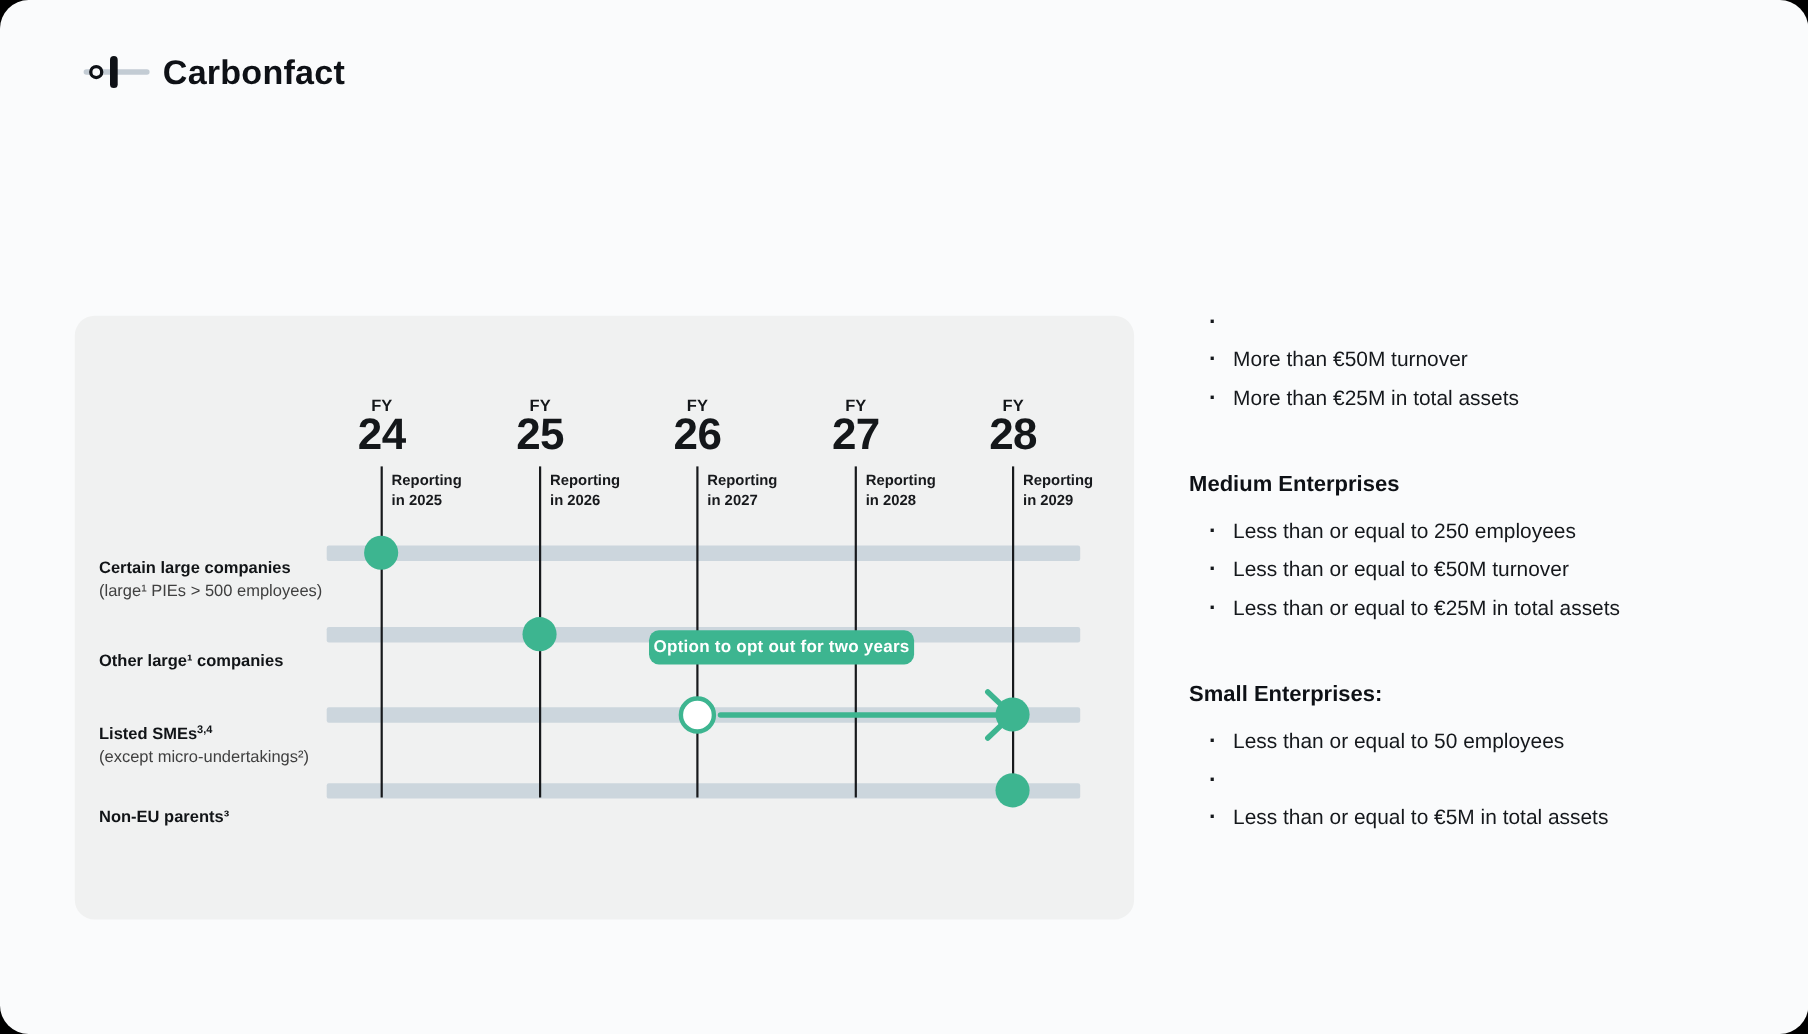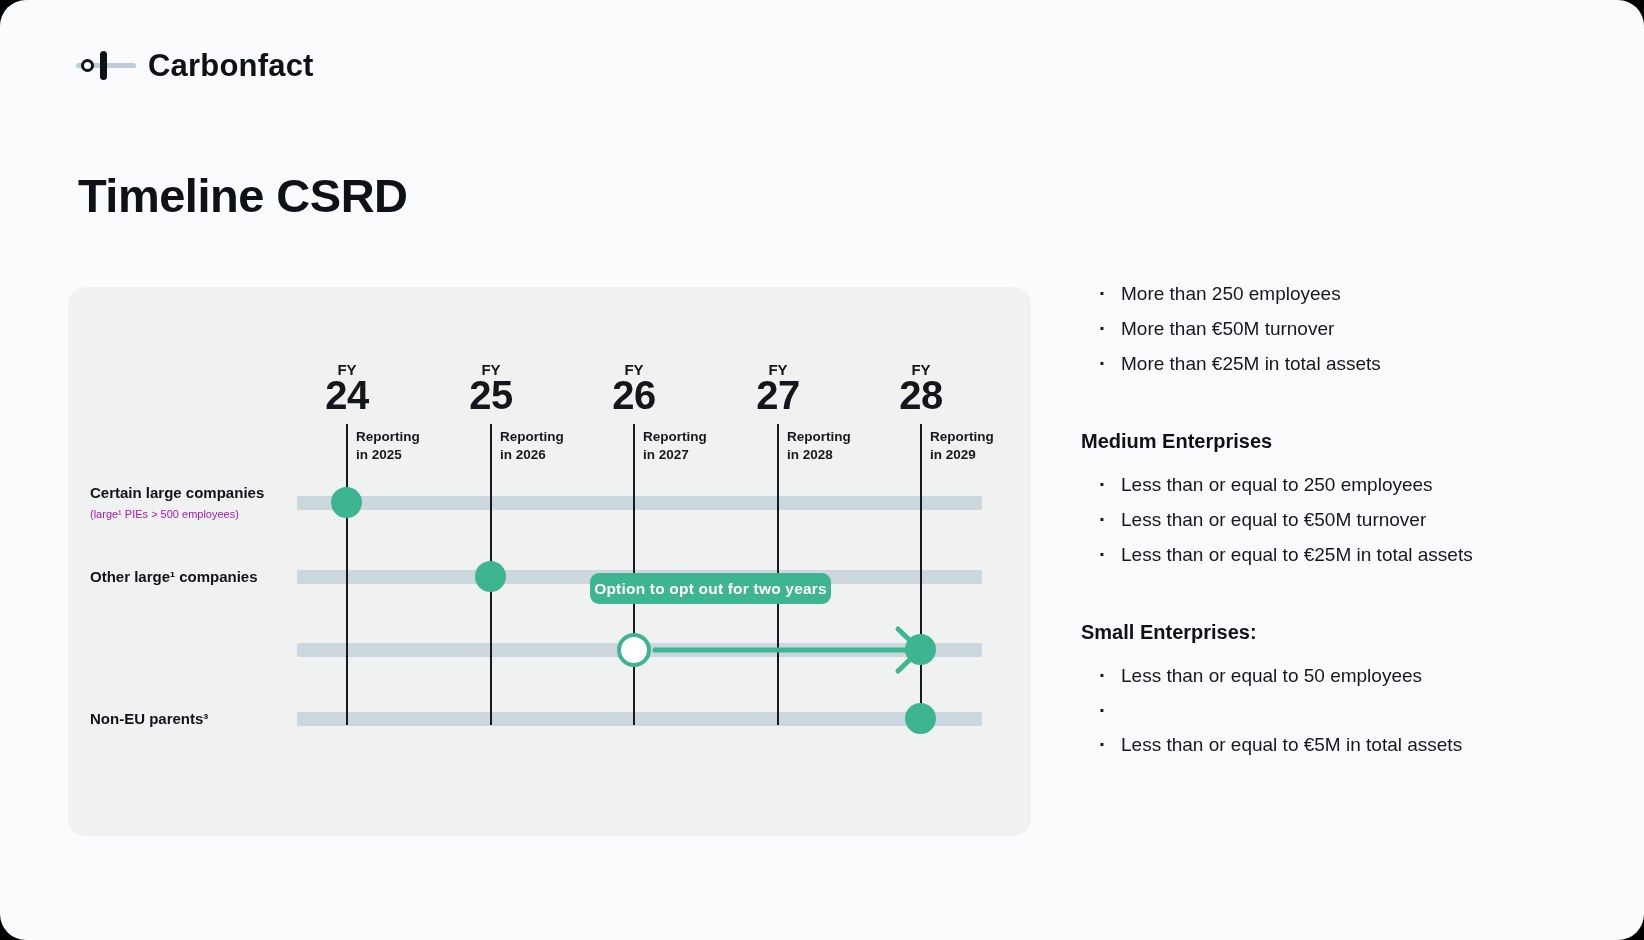--- a/index.html
+++ b/index.html
@@ -19,23 +19,23 @@
   .page-title{position:absolute;left:78px;top:168px;font-size:47px;font-weight:700;letter-spacing:-.5px;color:#0e1116;}
   
   .panel{position:absolute;left:68px;top:287px;width:963px;height:549px;background:#f0f1f1;border-radius:18px;}
   .fy-col{position:absolute;top:74px;width:100px;text-align:center;}
   .fy-col .fy{font-size:15px;font-weight:700;line-height:18px;}
   .fy-col .year{font-size:40px;font-weight:700;line-height:32px;letter-spacing:-.5px;}
   .vline{position:absolute;top:137px;width:2px;height:301px;background:#17191c;z-index:2;}
   .reporting{position:absolute;top:141px;font-size:13.5px;font-weight:700;line-height:18px;color:#17191c;z-index:2;}
   .track{position:absolute;left:229px;width:685px;height:14px;background:#ccd6dd;border-radius:2px;z-index:1;}
   .rlabel{position:absolute;left:22px;z-index:2;}
-  .rlabel .main{font-size:15px;font-weight:700;line-height:22px;color:#111417;}
+  .rlabel .main{font-size:15px;font-weight:700;line-height:22px;color:#111417;margin-top:24px;}
   .rlabel .main sup{font-size:10px;}
-  .rlabel .sub{font-size:11px;font-weight:400;line-height:20px;color:#a21caf;}
+  .rlabel .sub{font-size:15px;font-weight:400;line-height:20px;color:#404040;}
   .dot{position:absolute;width:31px;height:31px;border-radius:50%;background:#3db590;z-index:5;}
   .whitedot{position:absolute;width:34px;height:34px;border-radius:50%;background:#ffffff;border:4px solid #3db590;z-index:5;}
   .arrow-svg{position:absolute;left:575px;top:330px;z-index:4;}
   .badge{
     position:absolute;left:522px;top:286px;width:241px;height:31px;border-radius:9px;
     background:#3db590;color:#fff;font-size:15.5px;font-weight:700;letter-spacing:.2px;
     display:flex;align-items:center;justify-content:center;z-index:6;
   }
   
   .info{position:absolute;left:1081px;top:276px;width:500px;}
@@ -50,21 +50,20 @@
 
 <div class="card">
 
   <div class="logo">
     <div class="hline"></div>
     <div class="circle"></div>
     <div class="vbar"></div>
   </div>
   <div class="brand">Carbonfact</div>
 
-  <div class="page-title">Timeline CSRD</div>
 
   <div class="panel">
 
     <div class="fy-col" style="left:229px">
       <div class="fy">FY</div>
       <div class="year">24</div>
     </div>
     <div class="fy-col" style="left:373px">
       <div class="fy">FY</div>
       <div class="year">25</div>
@@ -113,20 +112,24 @@
     <div class="track" style="top:283px"></div>
     <div class="track" style="top:356px"></div>
     <div class="track" style="top:425px"></div>
 
     <div class="rlabel" style="top:195px">
       <div class="main">Certain large companies</div>
       <div class="sub">(large¹ PIEs &gt; 500 employees)</div>
     </div>
     <div class="rlabel" style="top:279px">
       <div class="main">Other large¹ companies</div>
+    </div>
+    <div class="rlabel" style="top:342px">
+      <div class="main"><span>Listed SMEs</span><sup>3,4</sup></div>
+      <div class="sub">(except micro-undertakings²)</div>
     </div>
     <div class="rlabel" style="top:421px">
       <div class="main">Non-EU parents³</div>
     </div>
 
     <div class="dot" style="left:263px;top:200px"></div>
     <div class="dot" style="left:407px;top:274px"></div>
     <div class="whitedot" style="left:549px;top:346px"></div>
     <svg class="arrow-svg" width="300" height="66" viewBox="0 0 300 66">
       <line x1="12" y1="33" x2="268" y2="33" stroke="#3db590" stroke-width="5" stroke-linecap="round"></line>
@@ -137,21 +140,20 @@
 
     <div class="badge">Option to opt out for two years</div>
   </div>
 
   <div class="info">
 
     <div class="info-section">
       <ul class="info-list">
         <li>
             <span class="bullet-glyph">·</span>
-            <span>More than 250 employees</span>
           </li>
         <li>
             <span class="bullet-glyph">·</span>
             <span>More than €50M turnover</span>
           </li>
         <li>
             <span class="bullet-glyph">·</span>
             <span>More than €25M in total assets</span>
           </li>
       </ul>

